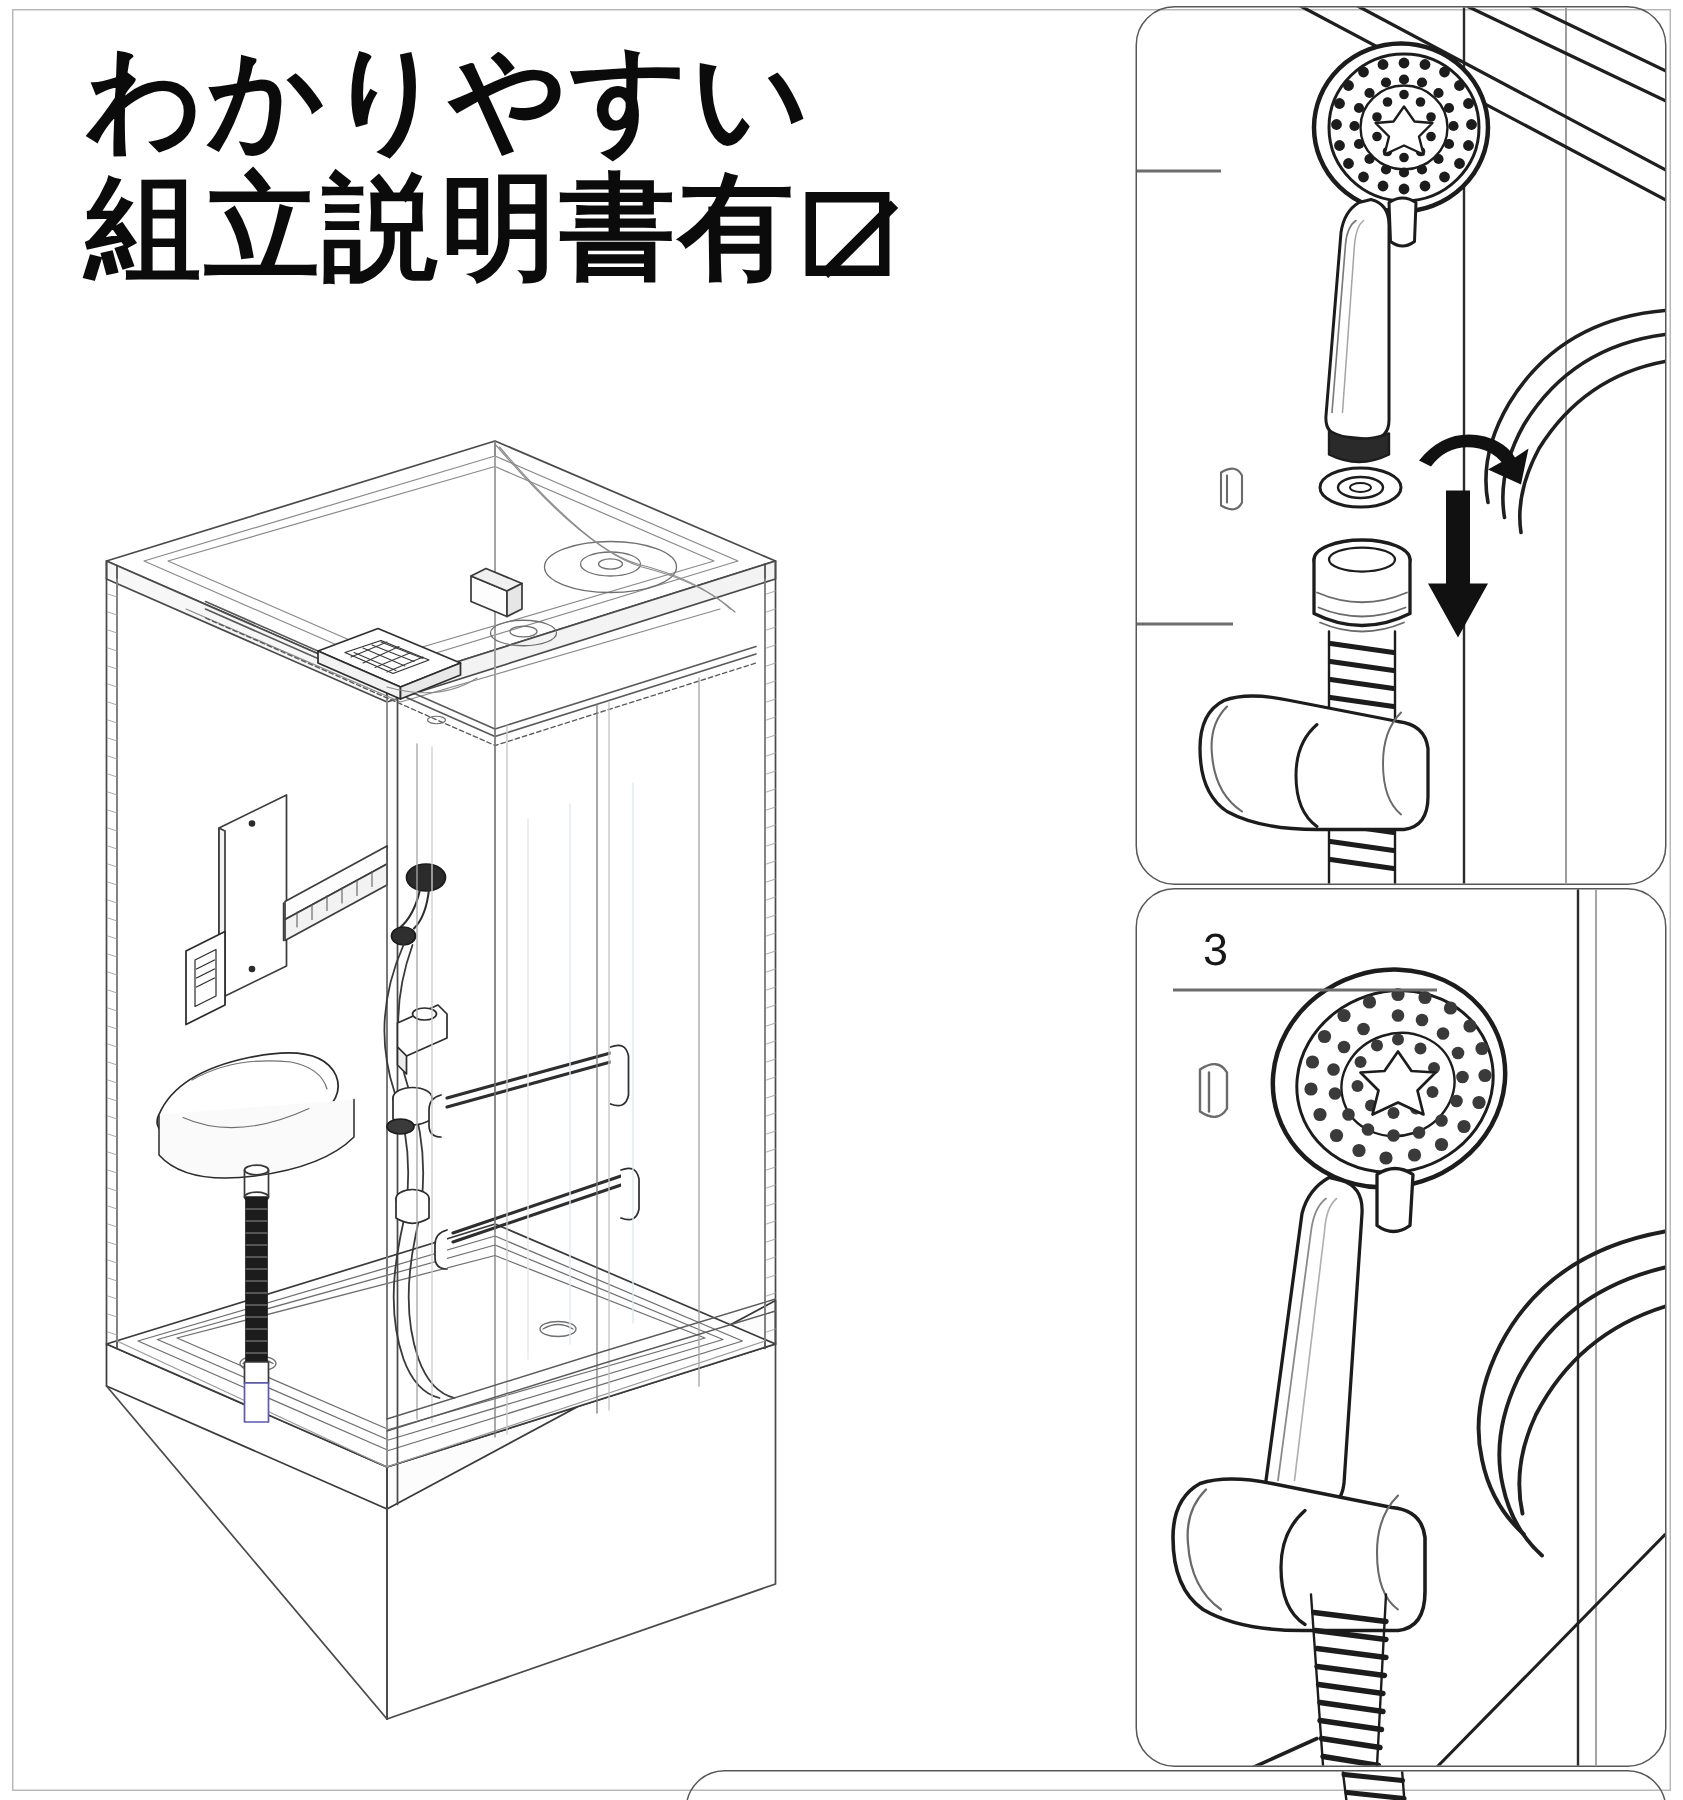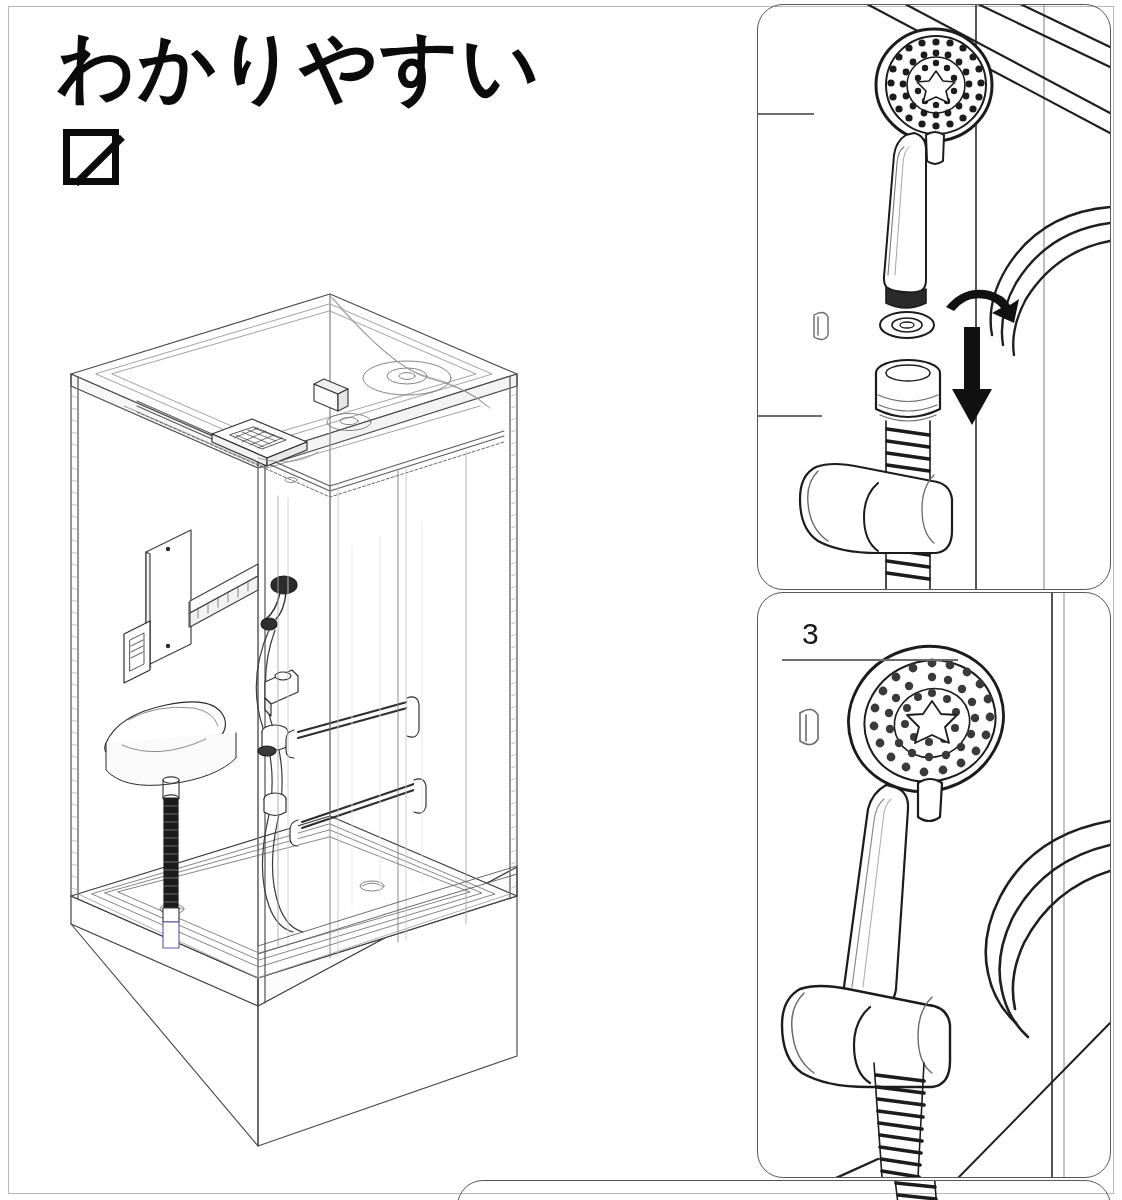--- a/index.html
+++ b/index.html
@@ -46,21 +46,21 @@
   .leader{position:absolute;height:1.6px;background:#6d6d6d;}
   svg{display:block;overflow:visible;}
 </style>
 </head>
 <body>
 
 <div class="page-frame"></div>
 
 <div class="headline">
   <div class="hl-line">わかりやすい</div>
-  <div class="hl-line"><span class="tofu"></span></div>
+  <div class="hl-line"><span>組立説明書有</span><span class="tofu"></span></div>
 </div>
 
 <div style="position:absolute;left:62px;top:246px;width:500px;height:910px;">
 <svg width="500" height="910" viewBox="0 0 500 910" fill="none" stroke="#2b2b2b" stroke-width="1.15" stroke-linejoin="round" stroke-linecap="round">
 
   <g stroke="#3a3a3a">
     <path d="M9 650 L9 678 L196 760 L196 732 Z" fill="#fff"></path>
     <path d="M196 760 L196 732 L455 650 L455 621 Z" fill="#fcfcfc"></path>
     <path d="M9 650 L196 732 L455 650 L268 570 Z" fill="#fff"></path>
     <path d="M196 760 L196 900 L9 678" fill="none" stroke="#4a4a4a"></path>

